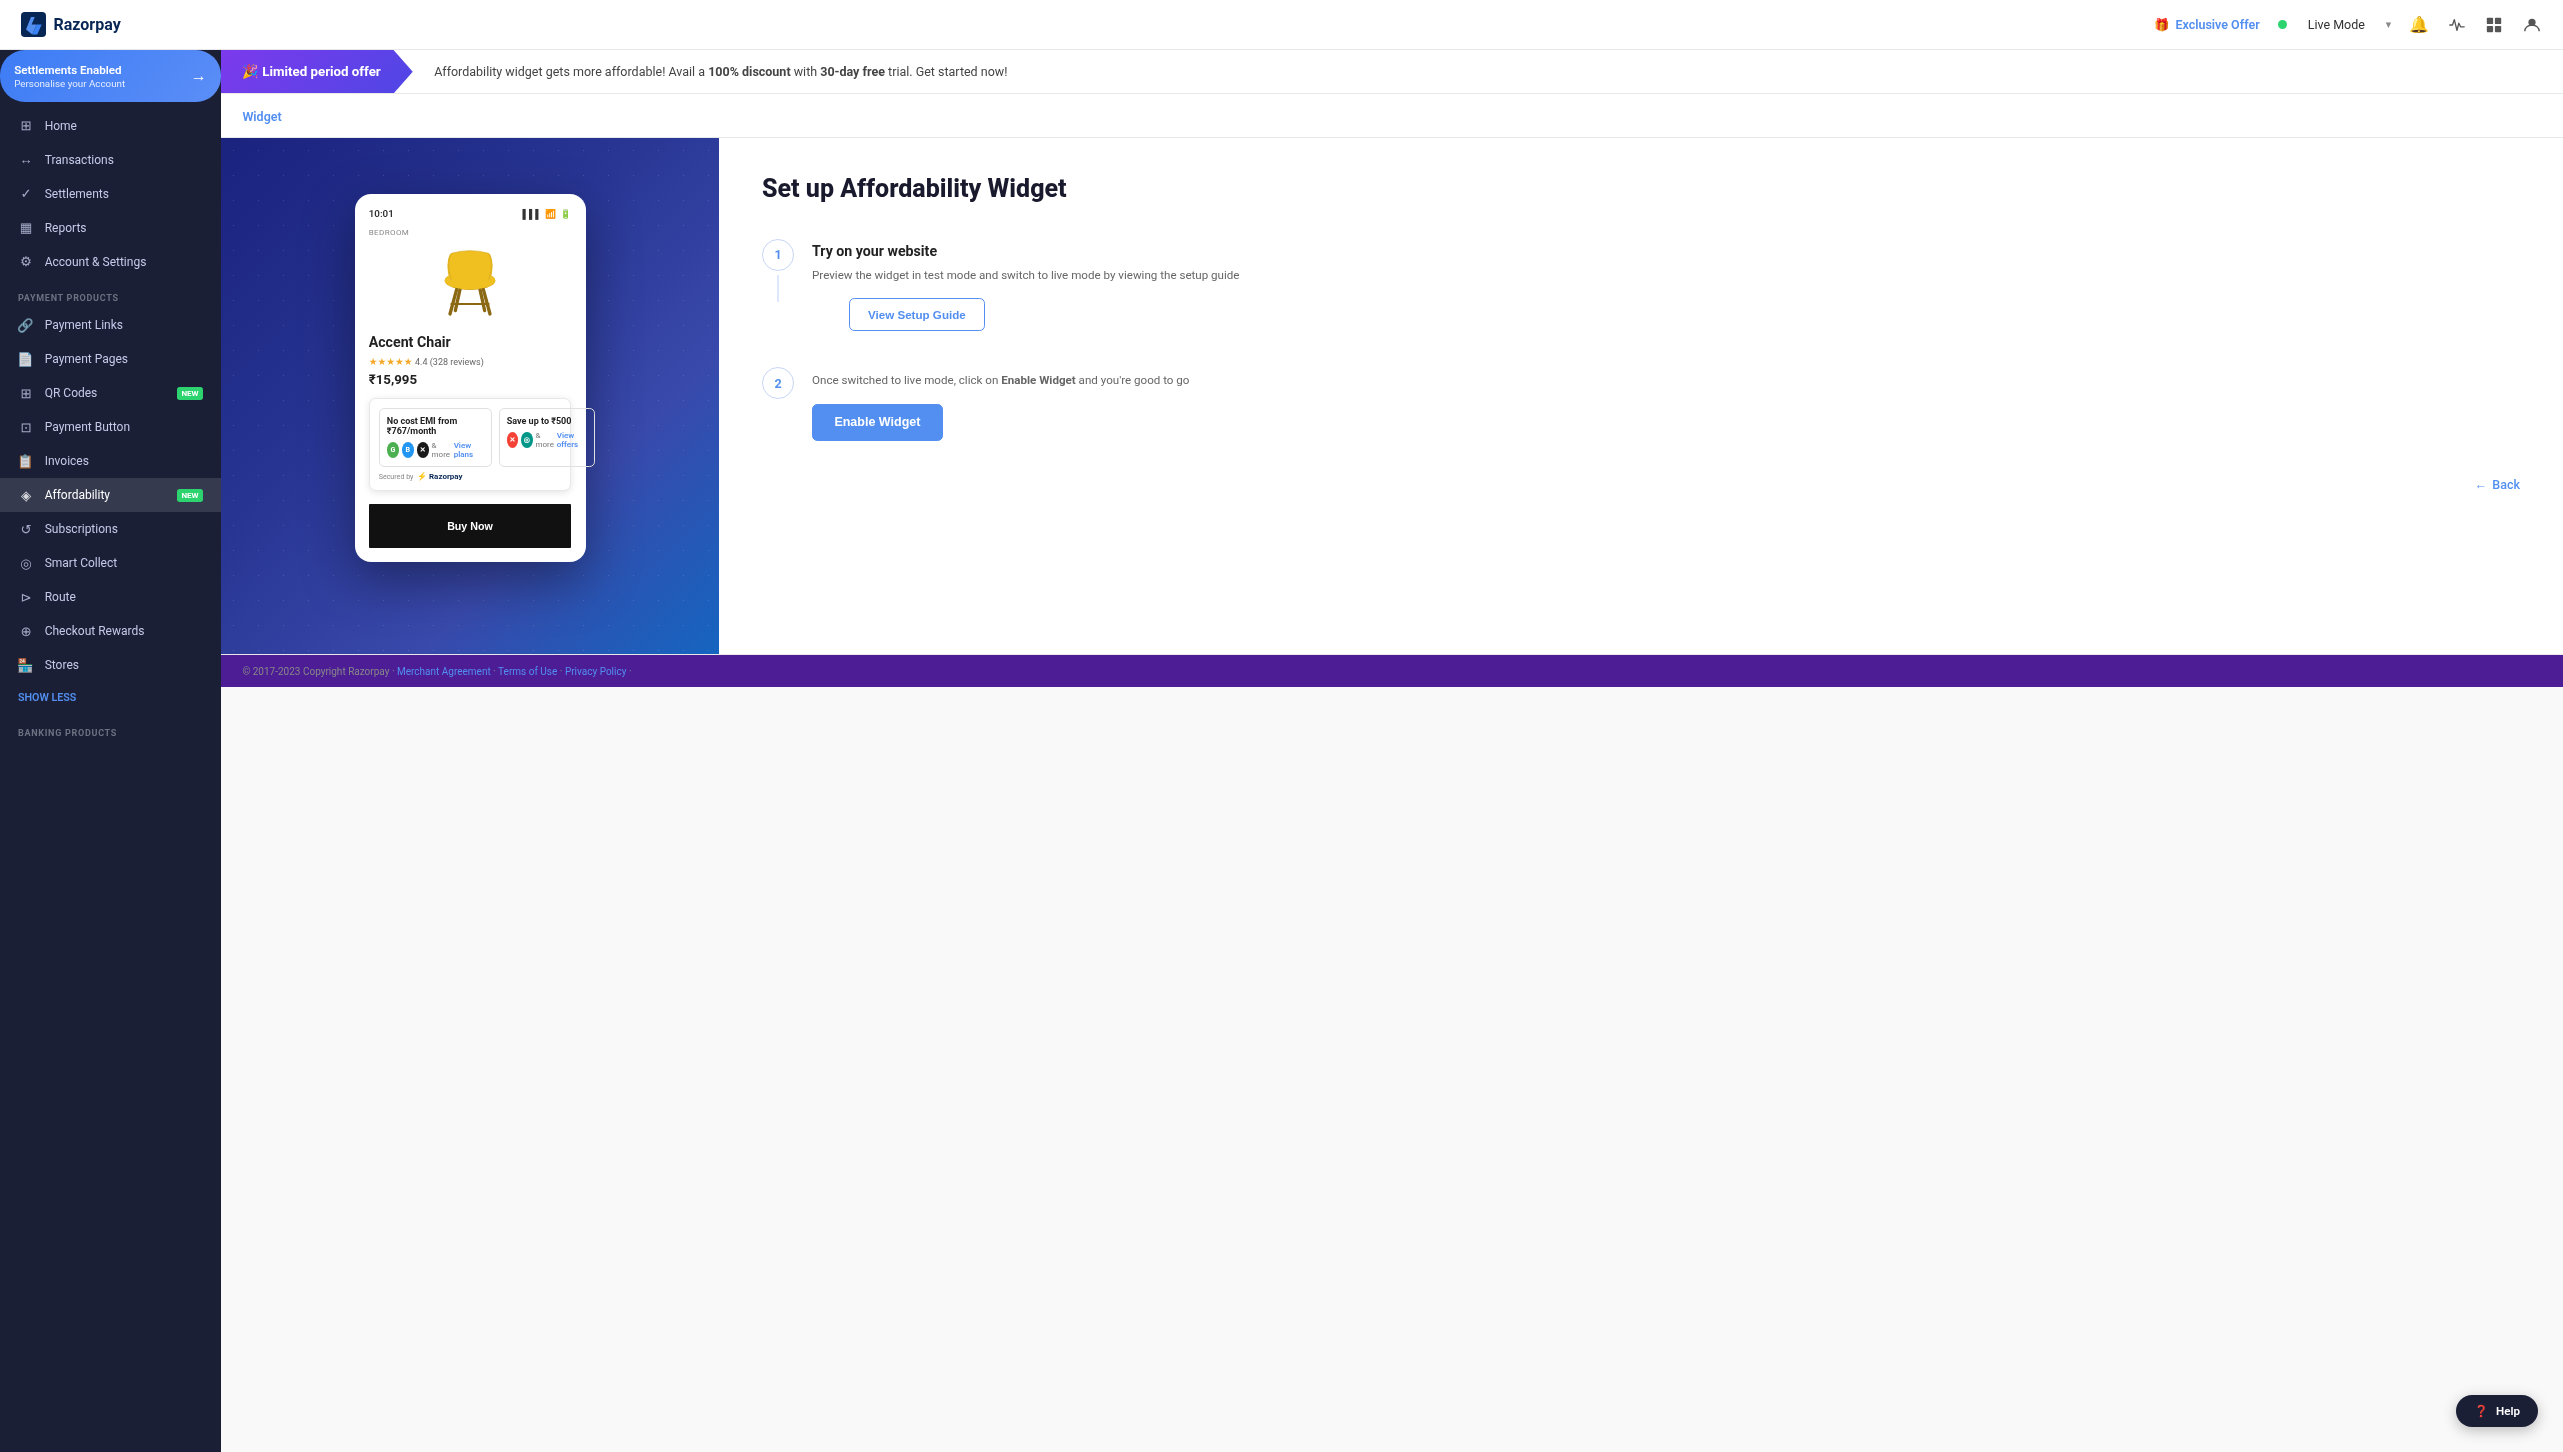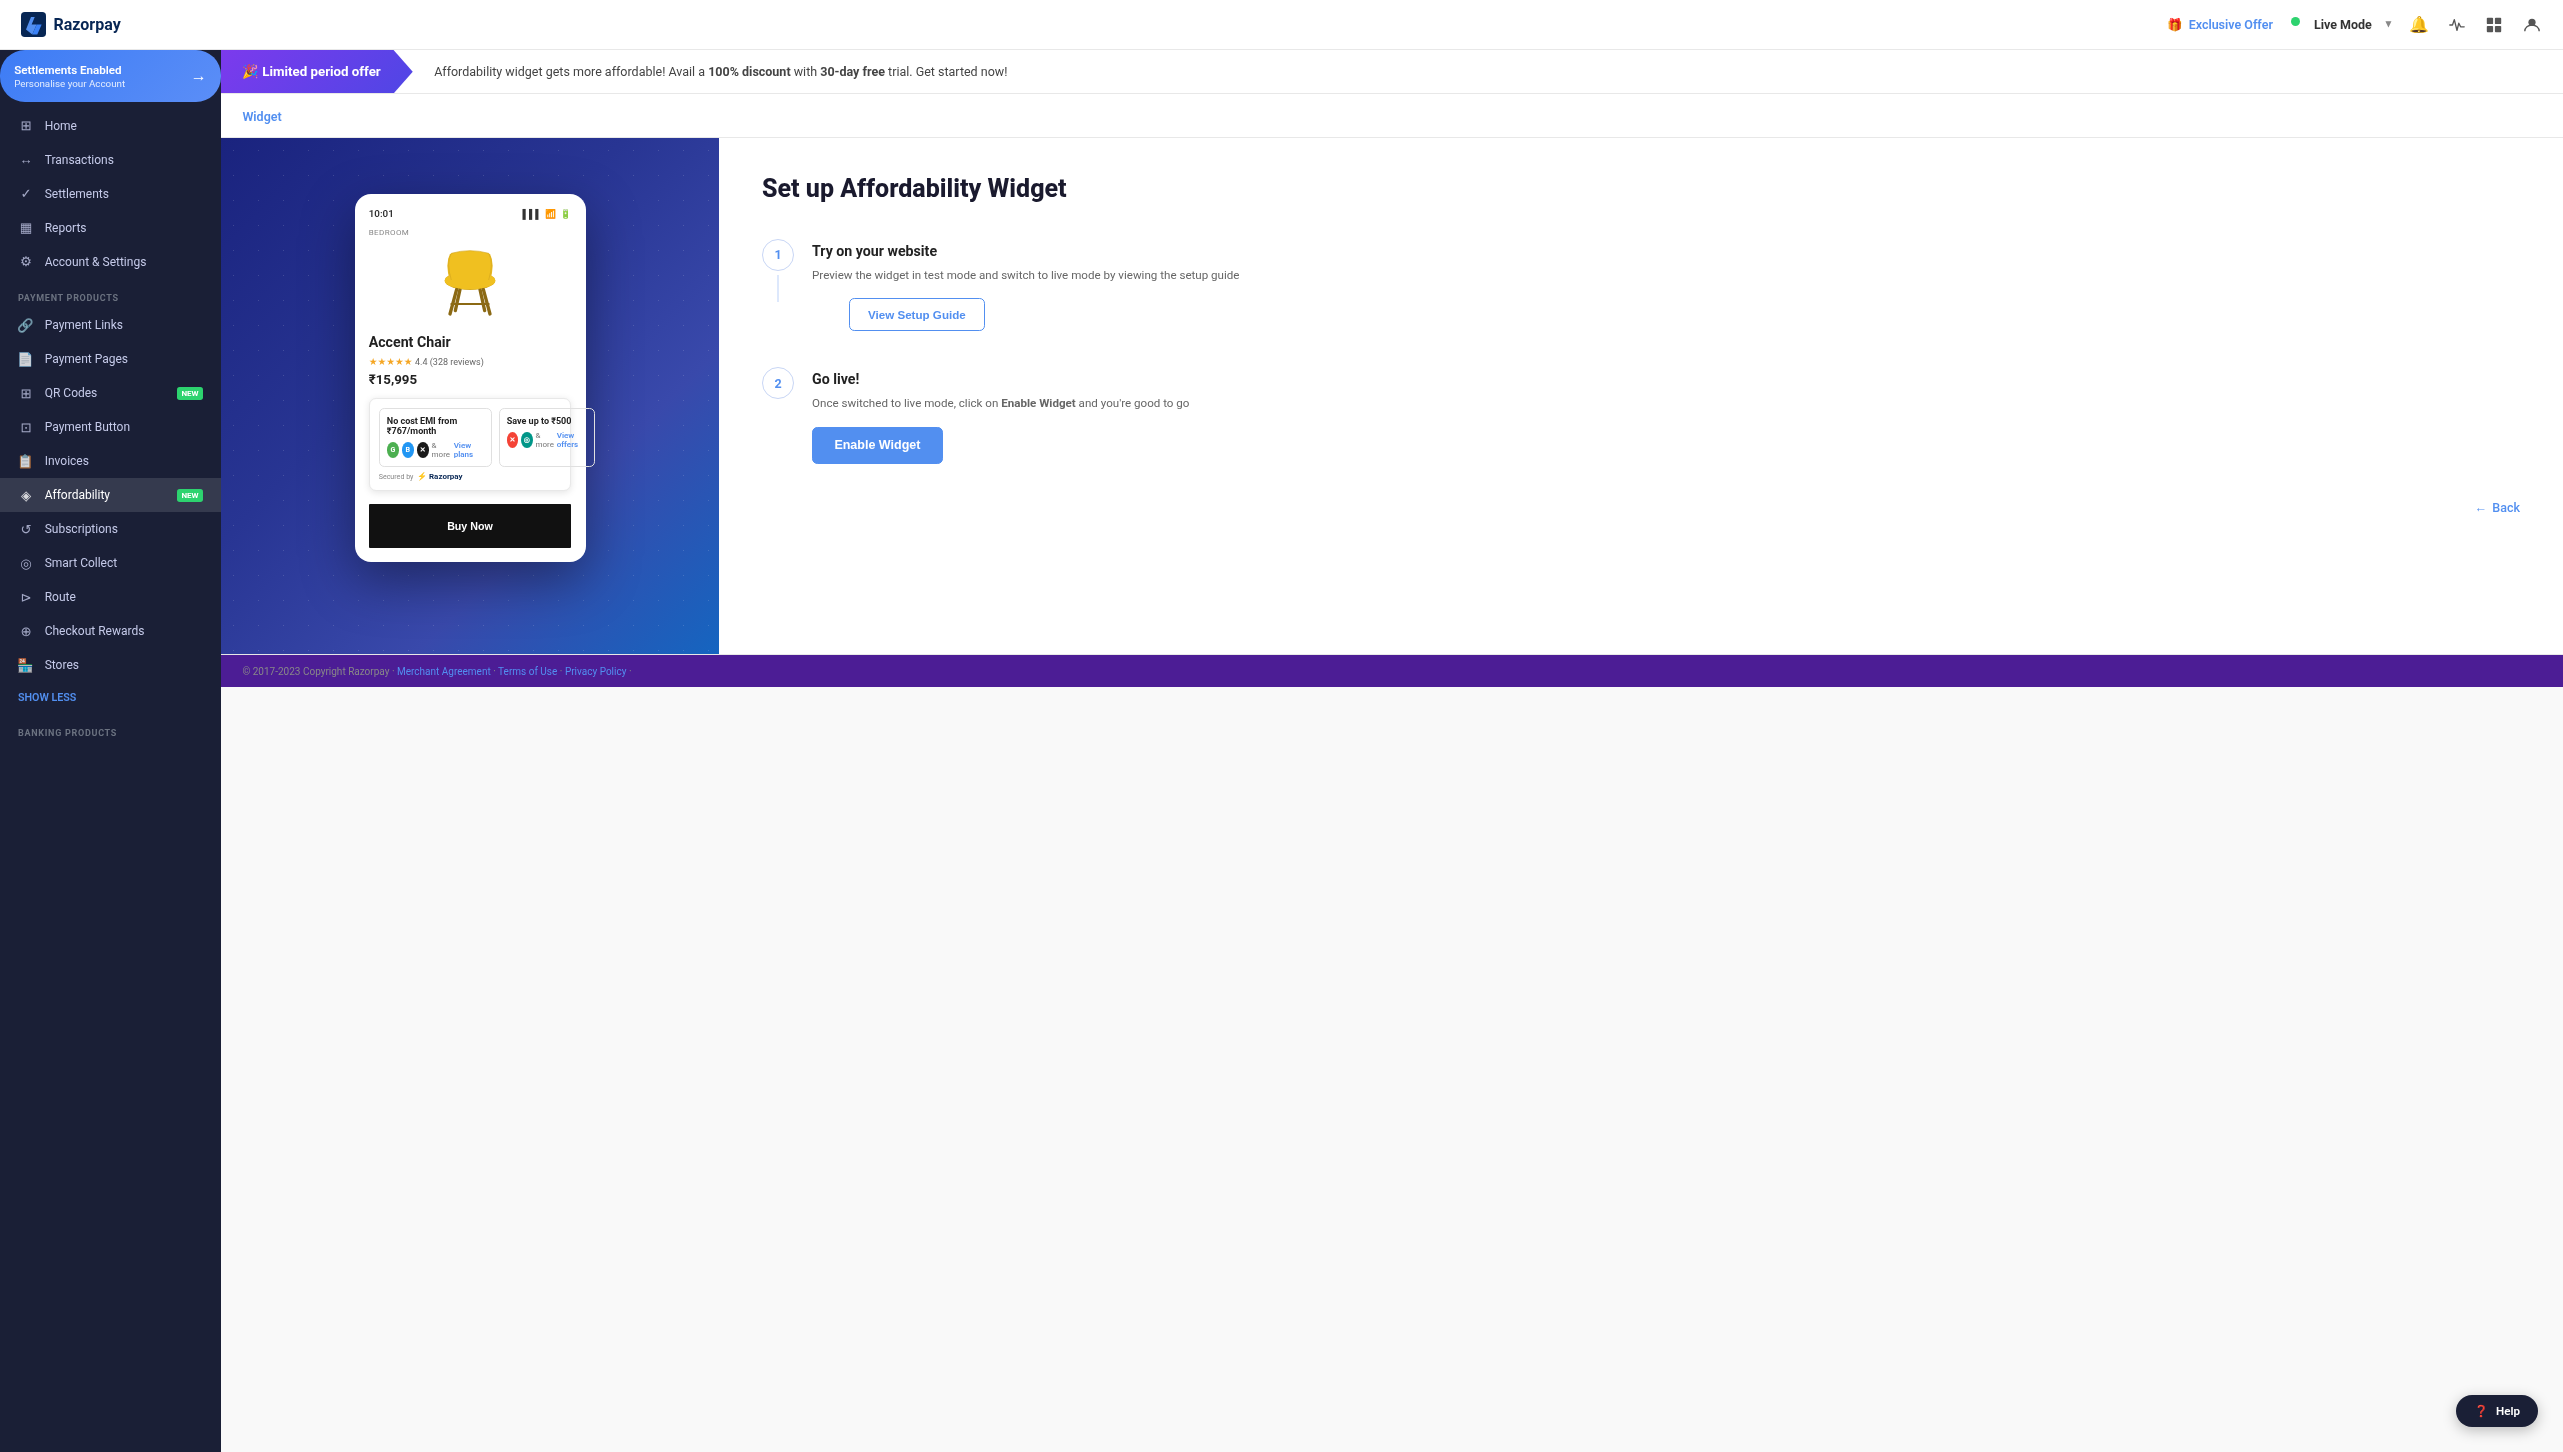--- a/index.html
+++ b/index.html
@@ -15,21 +15,21 @@
       padding: 0 21.4px;
       border-bottom: 0.9px solid #e8e8e8;
       z-index: 100;
       flex-shrink: 0;
     }
     .navbar-left { display: flex; align-items: center; gap: 10.7px; }
     .navbar-logo { display: flex; align-items: center; gap: 7.1px; font-weight: 700; font-size: 16px; color: #072654; }
     .navbar-logo svg { width: 25px; height: 25px; }
     .navbar-right { display: flex; align-items: center; gap: 18px; }
     .exclusive-offer { display: flex; align-items: center; gap: 5.3px; color: #528FF0; font-weight: 600; font-size: 12.5px; cursor: pointer; }
-    .live-mode { display: flex; gap: 14px; font-size: 12.5px; color: #333; cursor: pointer; font-weight: bold; }
+    .live-mode { display: flex; align-items: center; gap: 21px; font-size: 12.5px; color: #333; cursor: pointer; }
     .live-dot { width: 9px; height: 9px; background: #2dd36f; border-radius: 50%; }
     .nav-icon { width: 19.6px; height: 19.6px; cursor: pointer; color: #555; display: flex; align-items: center; justify-content: center; font-size: 16px; }
 
     
     .main-layout { display: flex; flex: 1; overflow: hidden; }
 
     
     .sidebar {
       width: 221px;
       background: #1a1f36;
@@ -538,21 +538,20 @@
             <div class="step-desc">Preview the widget in test mode and switch to live mode by viewing the setup guide</div>
             <button class="btn-outline">View Setup Guide</button>
           </div>
         </div>
 
         <div class="step-pair">
           <div class="step-line-wrap">
             <div class="step-circle">2</div>
           </div>
           <div class="step-content">
-            <div class="step-title">Go live!</div>
             <div class="step-desc">
               <span>Once switched to live mode, click on </span><strong>Enable Widget</strong><span> and you're good to go</span>
             </div>
             <button class="btn-primary">Enable Widget</button>
           </div>
         </div>
 
         <div style="margin-top: 18px; display: flex; justify-content: flex-end;">
           <div class="back-link">
             <span>←</span>

